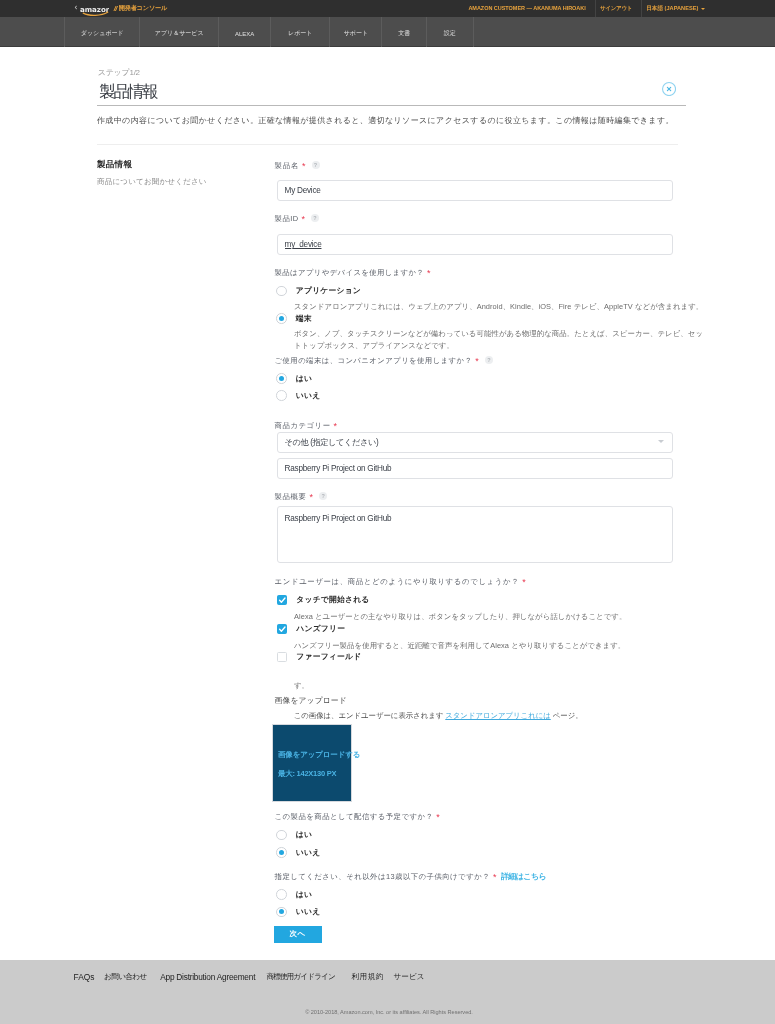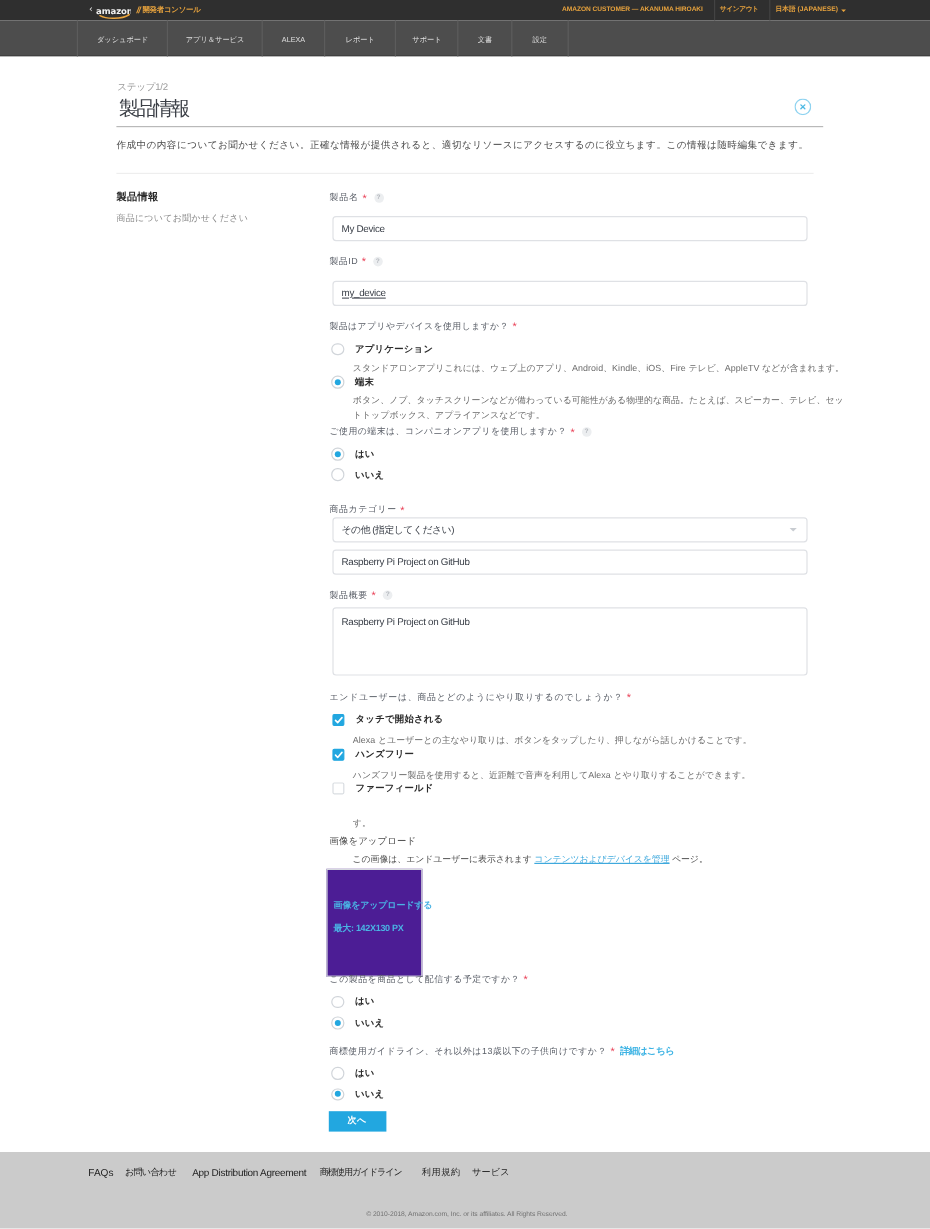--- a/index.html
+++ b/index.html
@@ -73,21 +73,21 @@
                   border-radius:50%;background:#22a7e0;}
   .opt-label{font-size:7.8px;color:#2b2b2b;font-weight:700;margin-left:9px;letter-spacing:0.2px;}
   .opt-desc{font-size:7.4px;color:#6b6b6b;line-height:11.5px;letter-spacing:0.07px;}
   .cbox{width:10.4px;height:10.3px;border-radius:1.5px;border:1px solid #d9dde1;background:#fff;
         box-sizing:border-box;flex:0 0 auto;position:relative;}
   .cbox.on{background:#22a7e0;border-color:#22a7e0;}
 
   .up-label{font-size:7.8px;color:#4a4a4a;letter-spacing:0.1px;}
   .up-note{font-size:7.4px;color:#4a4a4a;letter-spacing:-0.03px;white-space:nowrap;}
   .up-link{color:#3fa9dd;text-decoration:underline;text-underline-offset:1px;}
-  .up-box{width:80px;height:90px;border:1px solid #d6d9de;box-sizing:border-box;background:#4c1d95;position:relative;}
+  .up-box{width:80px;height:78px;border:1px solid #d6d9de;box-sizing:border-box;background:#0c4a6e;position:relative;}
   .up-b1{font-size:7.5px;color:#4ab3e4;font-weight:700;letter-spacing:-0.15px;white-space:nowrap;line-height:1;}
   .up-b2{font-size:7.5px;color:#4ab3e4;font-weight:700;letter-spacing:-0.25px;white-space:nowrap;line-height:1;}
 
   .link-blue{color:#3cb3e4;font-size:8px;font-weight:700;letter-spacing:-0.6px;text-decoration:none;white-space:nowrap;}
   .nextbtn{width:48px;height:17px;background:#22a7e0;border:none;color:#fff;font-size:7.5px;
            font-weight:700;letter-spacing:0.4px;font-family:"Liberation Sans",sans-serif;cursor:pointer;}
 
   
   .footer{position:absolute;left:0;top:960px;width:775px;height:64px;background:#cbcbcb;}
   .flinks{position:absolute;left:0;top:0;width:775px;height:30px;text-align:right;}
@@ -227,40 +227,40 @@
           <span class="opt-label">ハンズフリー</span>
         </div>
         <div class="opt-desc" style="position:absolute;left:19.4px;top:593.1px;width:400px;white-space:nowrap;">ハンズフリー製品を使用すると、近距離で音声を利用してAlexa とやり取りすることができます。</div>
         <div class="opt-row" style="position:absolute;left:2.3px;top:604.3px;">
           <span class="cbox"></span>
           <span class="opt-label">ファーフィールド</span>
         </div>
         <div class="opt-desc" style="position:absolute;left:19.4px;top:621.7px;width:400px;white-space:nowrap;"><br><span>す。</span></div>
 
         <div class="up-label" style="position:absolute;left:0;top:647.8px;">画像をアップロード</div>
-        <div class="up-note" style="position:absolute;left:19.2px;top:664.3px;"><span>この画像は、エンドユーザーに表示されます </span><span class="up-link">コンテンツおよびデバイスを管理</span><span> ページ。</span></div>
+        <div class="up-note" style="position:absolute;left:19.2px;top:664.3px;"><span>この画像は、エンドユーザーに表示されます </span><span class="up-link">スタンドアロンアプリこれには</span><span> ページ。</span></div>
         <div class="up-box" style="position:absolute;left:-3px;top:676.6px;">
           <div class="up-b1" style="position:absolute;left:5.4px;top:26.9px;">画像をアップロードする</div>
           <div class="up-b2" style="position:absolute;left:5.4px;top:45.7px;">最大: 142X130 PX</div>
         </div>
 
         <div style="position:absolute;left:0;top:757.5px;">
           <span class="flabel" style="letter-spacing:0.45px">この製品を商品として配信する予定ですか？</span><span class="req">*</span>
         </div>
         <div class="opt-row" style="position:absolute;left:1.7px;top:782.4px;">
           <span class="radio"></span>
           <span class="opt-label">はい</span>
         </div>
         <div class="opt-row" style="position:absolute;left:1.7px;top:799.8px;">
           <span class="radio on"></span>
           <span class="opt-label">いいえ</span>
         </div>
 
         <div style="position:absolute;left:0;top:817.6px;">
-          <span class="flabel" style="letter-spacing:0.45px">商標使用ガイドライン、それ以外は13歳以下の子供向けですか？</span><span class="req">*</span> <a class="link-blue">詳細はこちら</a>
+          <span class="flabel" style="letter-spacing:0.45px">指定してください、それ以外は13歳以下の子供向けですか？</span><span class="req">*</span> <a class="link-blue">詳細はこちら</a>
         </div>
         <div class="opt-row" style="position:absolute;left:1.7px;top:842.2px;">
           <span class="radio"></span>
           <span class="opt-label">はい</span>
         </div>
         <div class="opt-row" style="position:absolute;left:1.7px;top:859.4px;">
           <span class="radio on"></span>
           <span class="opt-label">いいえ</span>
         </div>
 

